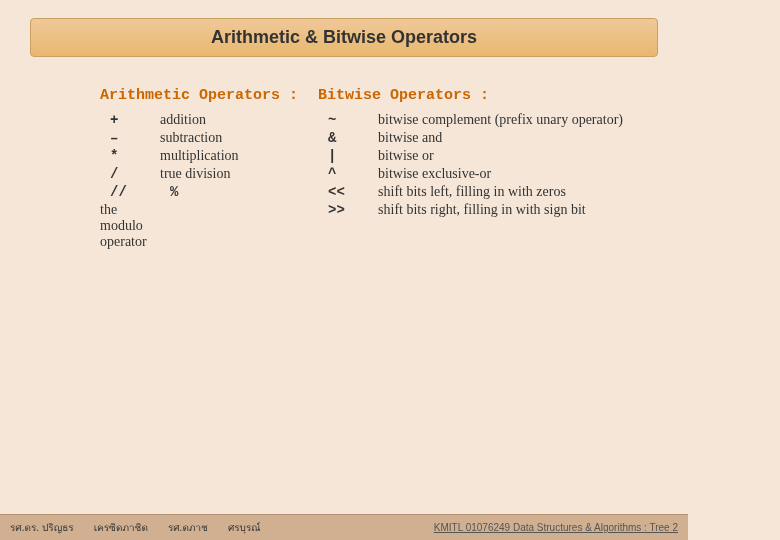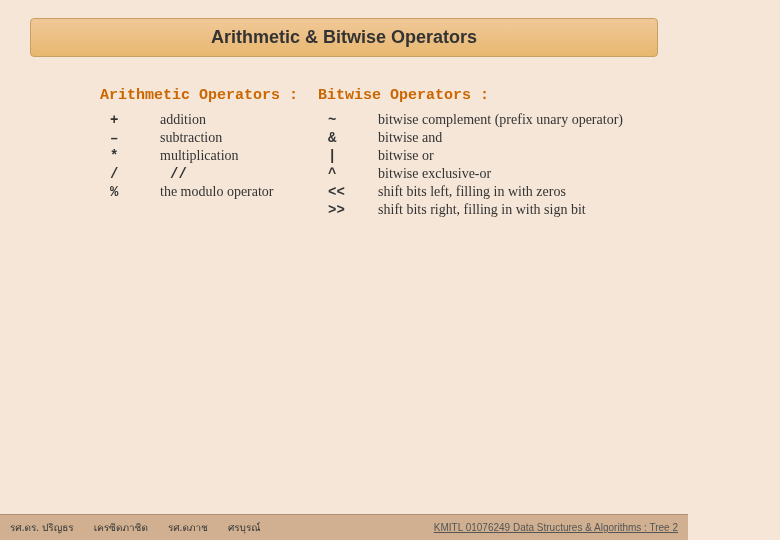--- a/index.html
+++ b/index.html
@@ -111,20 +111,21 @@
     <div class="section">
       <div class="section-title">Arithmetic Operators :</div>
       <div class="operators-table" id="arithmetic-table">
       <div class="op-symbol">+</div>
           <div class="op-description">addition</div>
           <div class="op-symbol">–</div>
           <div class="op-description">subtraction</div>
           <div class="op-symbol">*</div>
           <div class="op-description">multiplication</div>
           <div class="op-symbol">/</div>
+          <div class="op-description">true division</div>
           <div class="op-symbol">//</div>
           <div class="op-symbol">%</div>
           <div class="op-description">the modulo operator</div>
         </div>
     </div>
 
     <div class="section">
       <div class="section-title">Bitwise Operators :</div>
       <div class="operators-table" id="bitwise-table">
       <div class="op-symbol">~</div>

